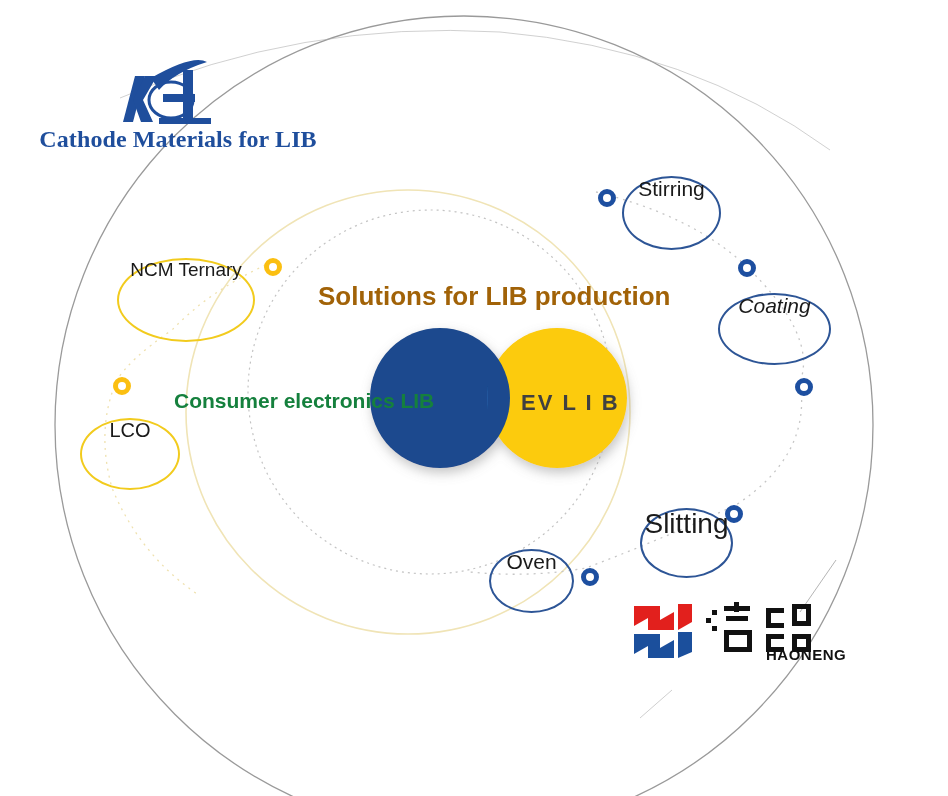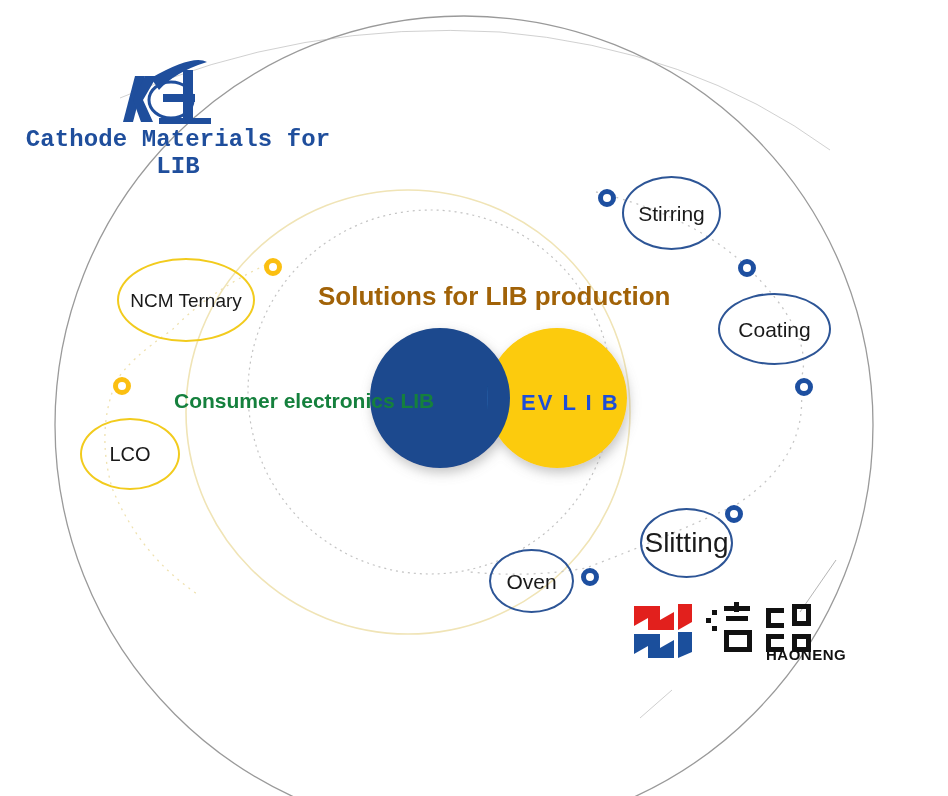--- a/index.html
+++ b/index.html
@@ -29,21 +29,21 @@
   .brand {
     position: absolute;
   }
   #brand-kh {
     left: 8px;
     top: 60px;
     width: 340px;
     text-align: center;
   }
   #brand-kh .brand-caption {
-    font-family: Liberation Mono, monospace;
+    font-family: Liberation Serif, serif;
     font-weight: bold;
     font-size: 24px;
     color: #1f4e9c;
     letter-spacing: 0.1px;
     margin-top: -4px;
   }
   #kh-logo { display: block; margin: 0 auto; }
 
   #brand-haoneng {
     left: 570px;
@@ -74,29 +74,29 @@
     top: 389px;
     font-size: 21px;
     font-weight: bold;
     color: #15803d;
   }
   #label-ev {
     left: 521px;
     top: 390px;
     font-size: 22px;
     font-weight: bold;
-    color: #1d4ed8;
+    color: #404040;
     letter-spacing: 2px;
   }
 
   
   .node {
     position: absolute;
     display: flex;
-    align-items: center;
+    align-items: flex-start;
     justify-content: center;
     border-radius: 50%;
     background: transparent;
     box-sizing: border-box;
   }
   .node span {
     font-family: "Liberation Sans", sans-serif;
     color: #1a1a1a;
     line-height: 1;
   }
@@ -217,21 +217,21 @@
     <span style="font-size:19px;">NCM Ternary</span>
   </div>
 
   <div class="dot dot-yellow" style="left:264px; top:258px; width:18px; height:18px;"></div>
   <div class="dot dot-yellow" style="left:113px; top:377px; width:18px; height:18px;"></div>
 
   <div class="node node-blue" style="left:622px; top:176px; width:99px; height:74px;">
     <span style="font-size:21px;">Stirring</span>
   </div>
   <div class="node node-blue" style="left:718px; top:293px; width:113px; height:72px;">
-    <span style="font-size:21px;">Coating</span>
+    <span style="font-size:21px;font-style:italic;">Coating</span>
   </div>
   <div class="node node-blue" style="left:640px; top:508px; width:93px; height:70px;">
     <span style="font-size:28px;">Slitting</span>
   </div>
   <div class="node node-blue" style="left:489px; top:549px; width:85px; height:64px;">
     <span style="font-size:21px;">Oven</span>
   </div>
 
   <div class="dot dot-blue" style="left:598px; top:189px; width:18px; height:18px;"></div>
   <div class="dot dot-blue" style="left:738px; top:259px; width:18px; height:18px;"></div>

